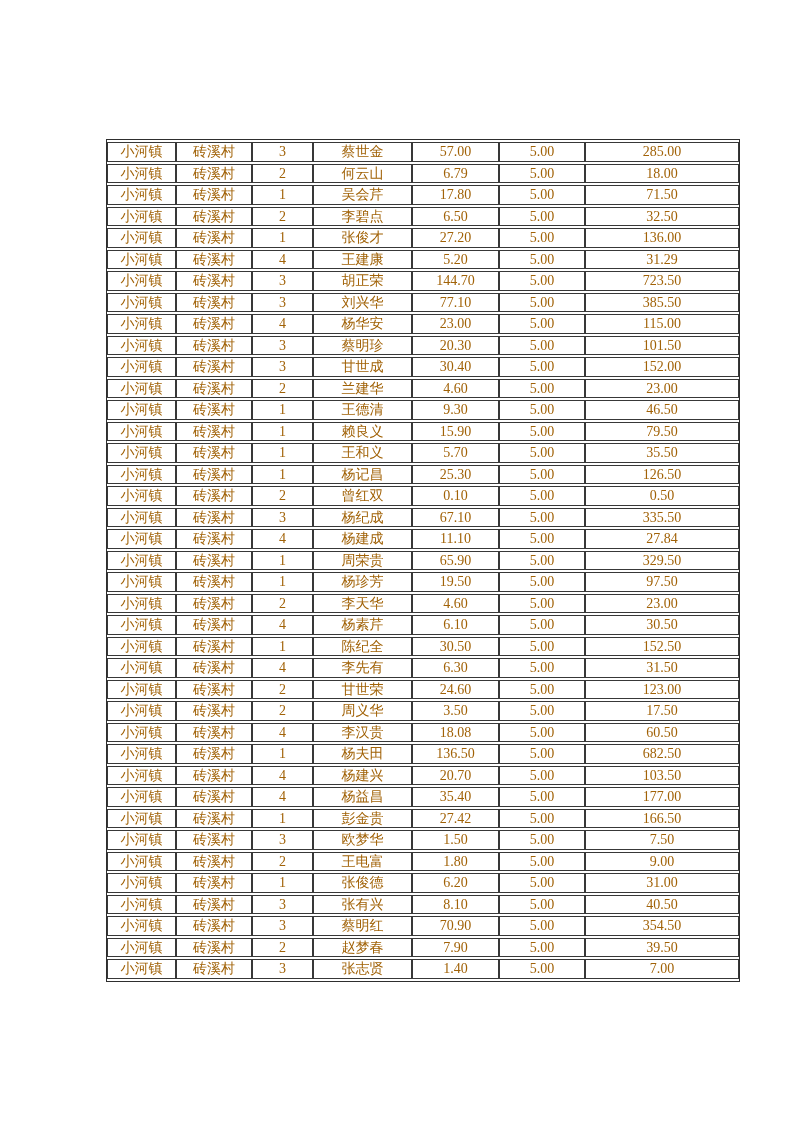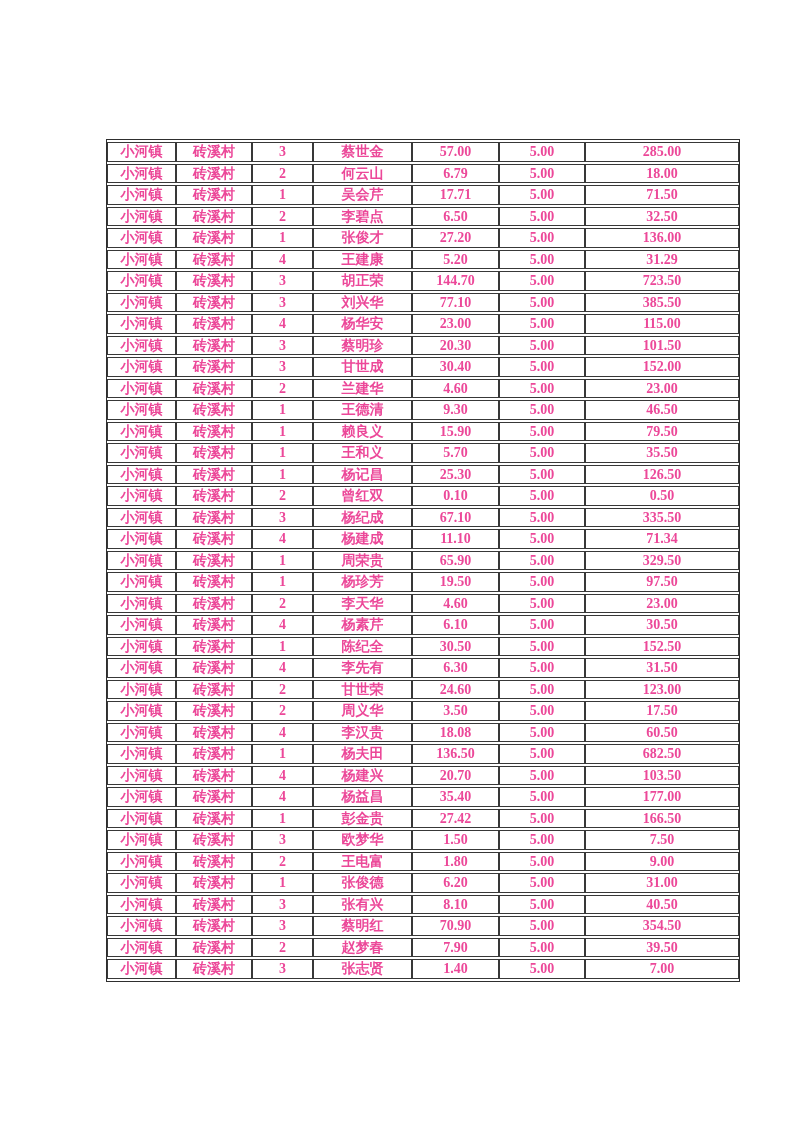--- a/index.html
+++ b/index.html
@@ -19,22 +19,21 @@
     position: absolute;
     left: 106px;
     top: 139px;
     width: 632px;
     table-layout: fixed;
     border-collapse: separate;
     border-spacing: 0 2px;
     border: 1px solid #2e2e2e;
     font-family: "Liberation Serif", "DejaVu Serif", serif;
     font-size: 14px;
-    color: #ec4899;
-    font-weight: bold;
+    color: #a16207;
   }
   table.roster td {
     border: 1px solid #383838;
     height: 17.5px;
     line-height: 17.5px;
     padding: 0;
     text-align: center;
     vertical-align: middle;
     white-space: nowrap;
     overflow: hidden;
@@ -80,21 +79,21 @@
           <td>何云山</td>
           <td>6.79</td>
           <td>5.00</td>
           <td>18.00</td>
         </tr>
         <tr>
           <td>小河镇</td>
           <td>砖溪村</td>
           <td>1</td>
           <td>吴会芹</td>
-          <td>17.71</td>
+          <td>17.80</td>
           <td>5.00</td>
           <td>71.50</td>
         </tr>
         <tr>
           <td>小河镇</td>
           <td>砖溪村</td>
           <td>2</td>
           <td>李碧点</td>
           <td>6.50</td>
           <td>5.00</td>
@@ -226,21 +225,21 @@
           <td>5.00</td>
           <td>335.50</td>
         </tr>
         <tr>
           <td>小河镇</td>
           <td>砖溪村</td>
           <td>4</td>
           <td>杨建成</td>
           <td>11.10</td>
           <td>5.00</td>
-          <td>71.34</td>
+          <td>27.84</td>
         </tr>
         <tr>
           <td>小河镇</td>
           <td>砖溪村</td>
           <td>1</td>
           <td>周荣贵</td>
           <td>65.90</td>
           <td>5.00</td>
           <td>329.50</td>
         </tr>

